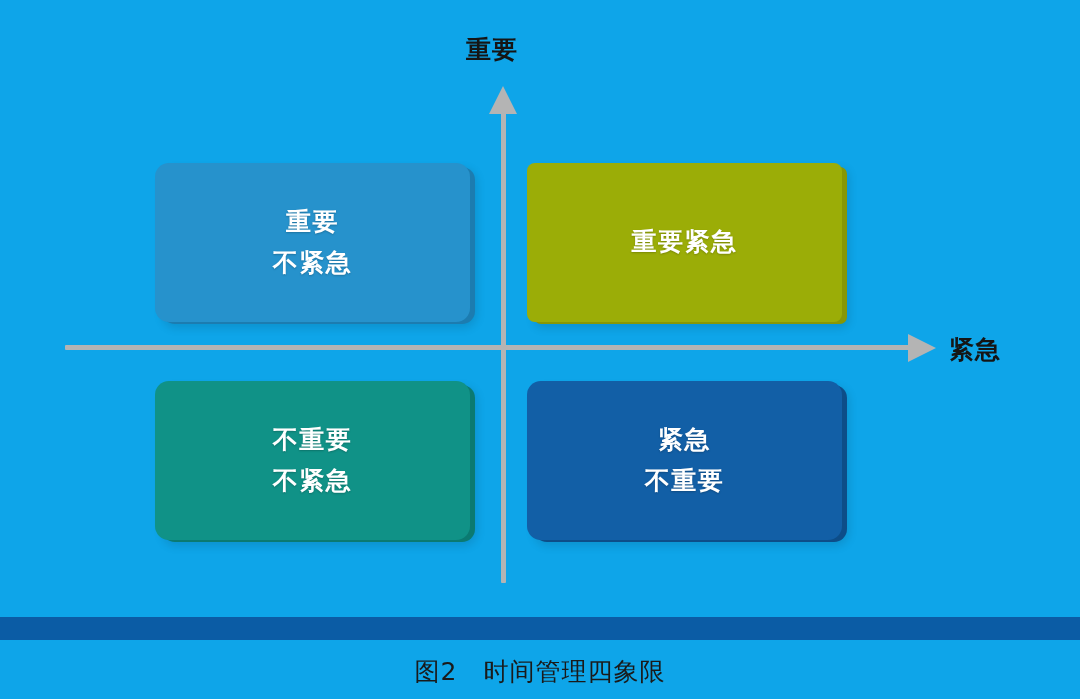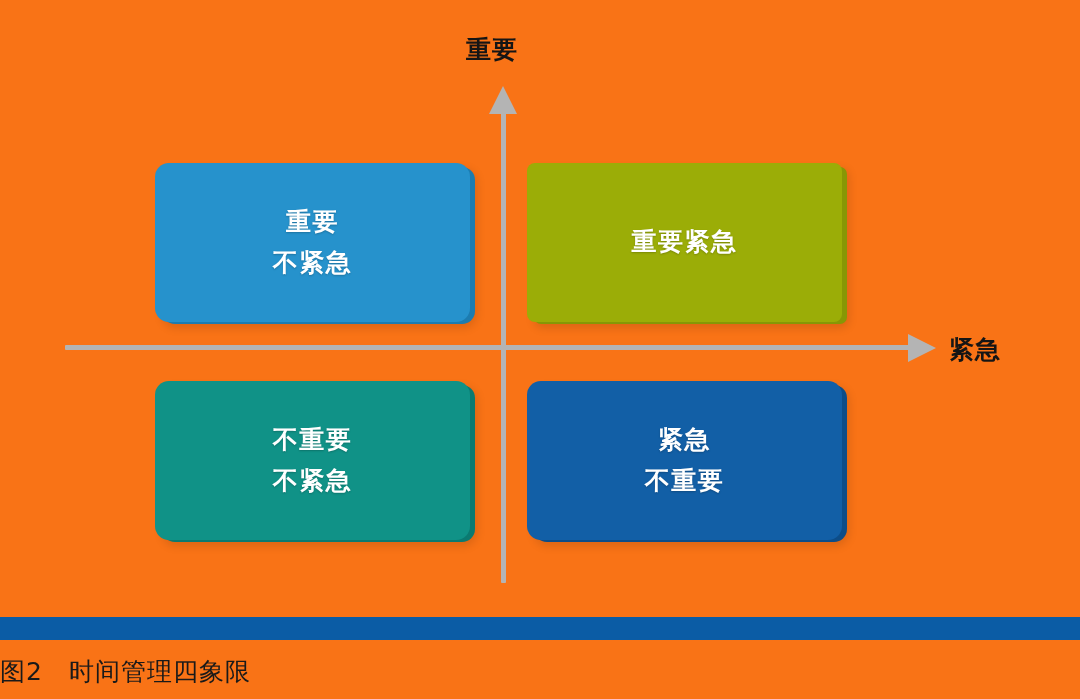--- a/index.html
+++ b/index.html
@@ -11,21 +11,21 @@
     height: 699px;
     background: #f4f5f6;
     font-family: "DejaVu Sans", "Liberation Sans", sans-serif;
     overflow: hidden;
     position: relative;
   }
 
   #figure-root {
     position: absolute;
     inset: 0;
-    background: #f97316;
+    background: #0ea5e9;
     text-decoration: underline;
   }
 
   
   .axis-line {
     position: absolute;
     background: #b4b4b4;
   }
   #x-axis-line {
     left: 65px;
@@ -143,20 +143,21 @@
     height: 23px;
     background: #0b5ca5;
   }
 
   
   #figure-caption {
     position: absolute;
     left: 0;
     top: 655px;
     width: 1080px;
+    text-align: center;
     font-size: 25px;
     color: #1a1a1a;
     letter-spacing: 1px;
     white-space: pre;
   }
 </style>
 </head>
 <body>
 
 <div id="figure-root">

